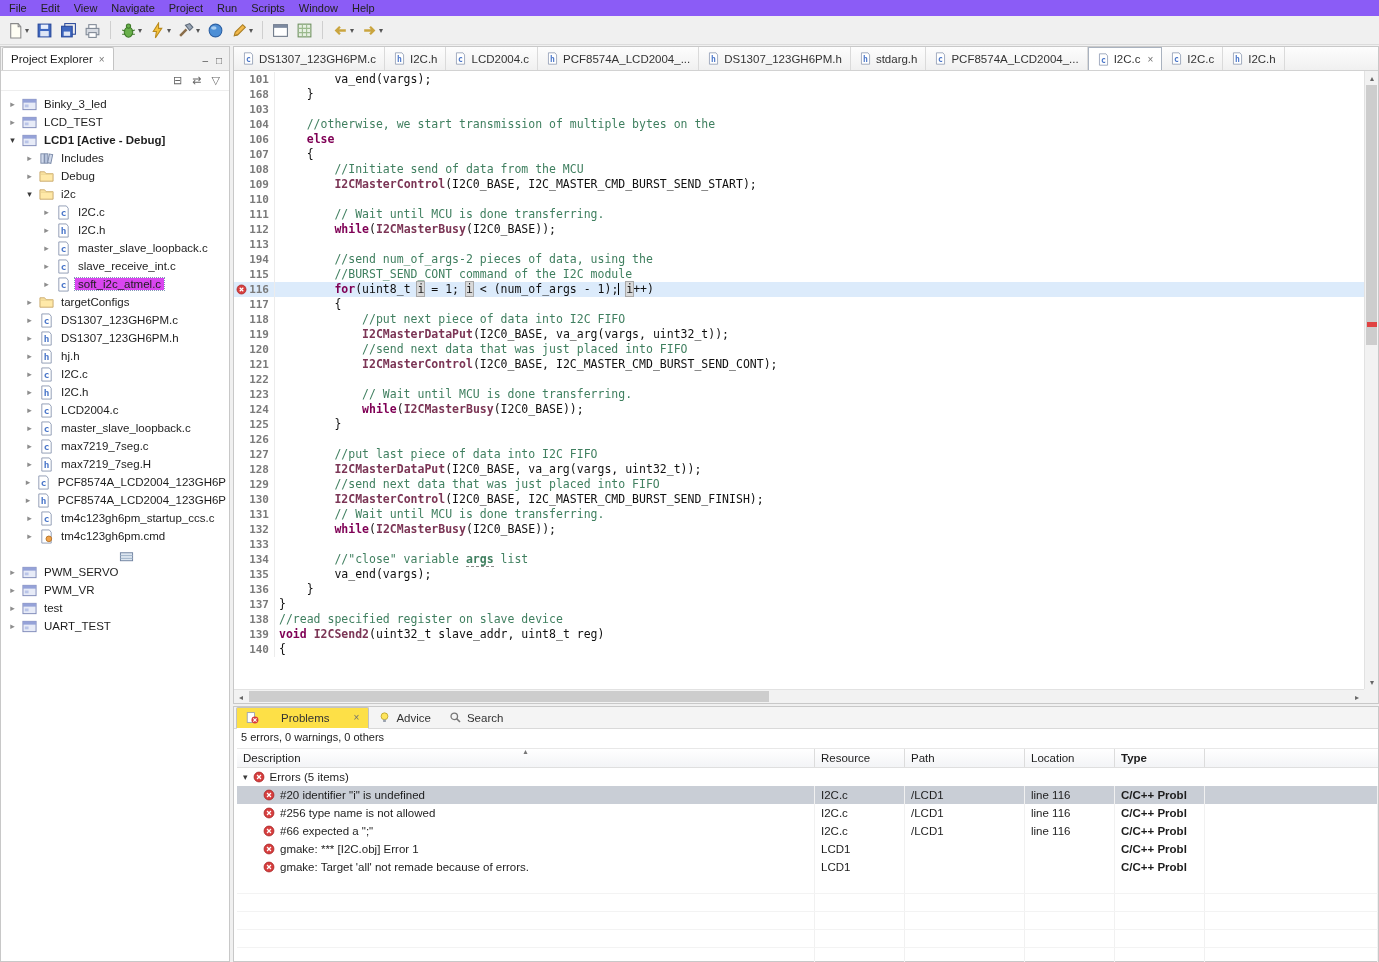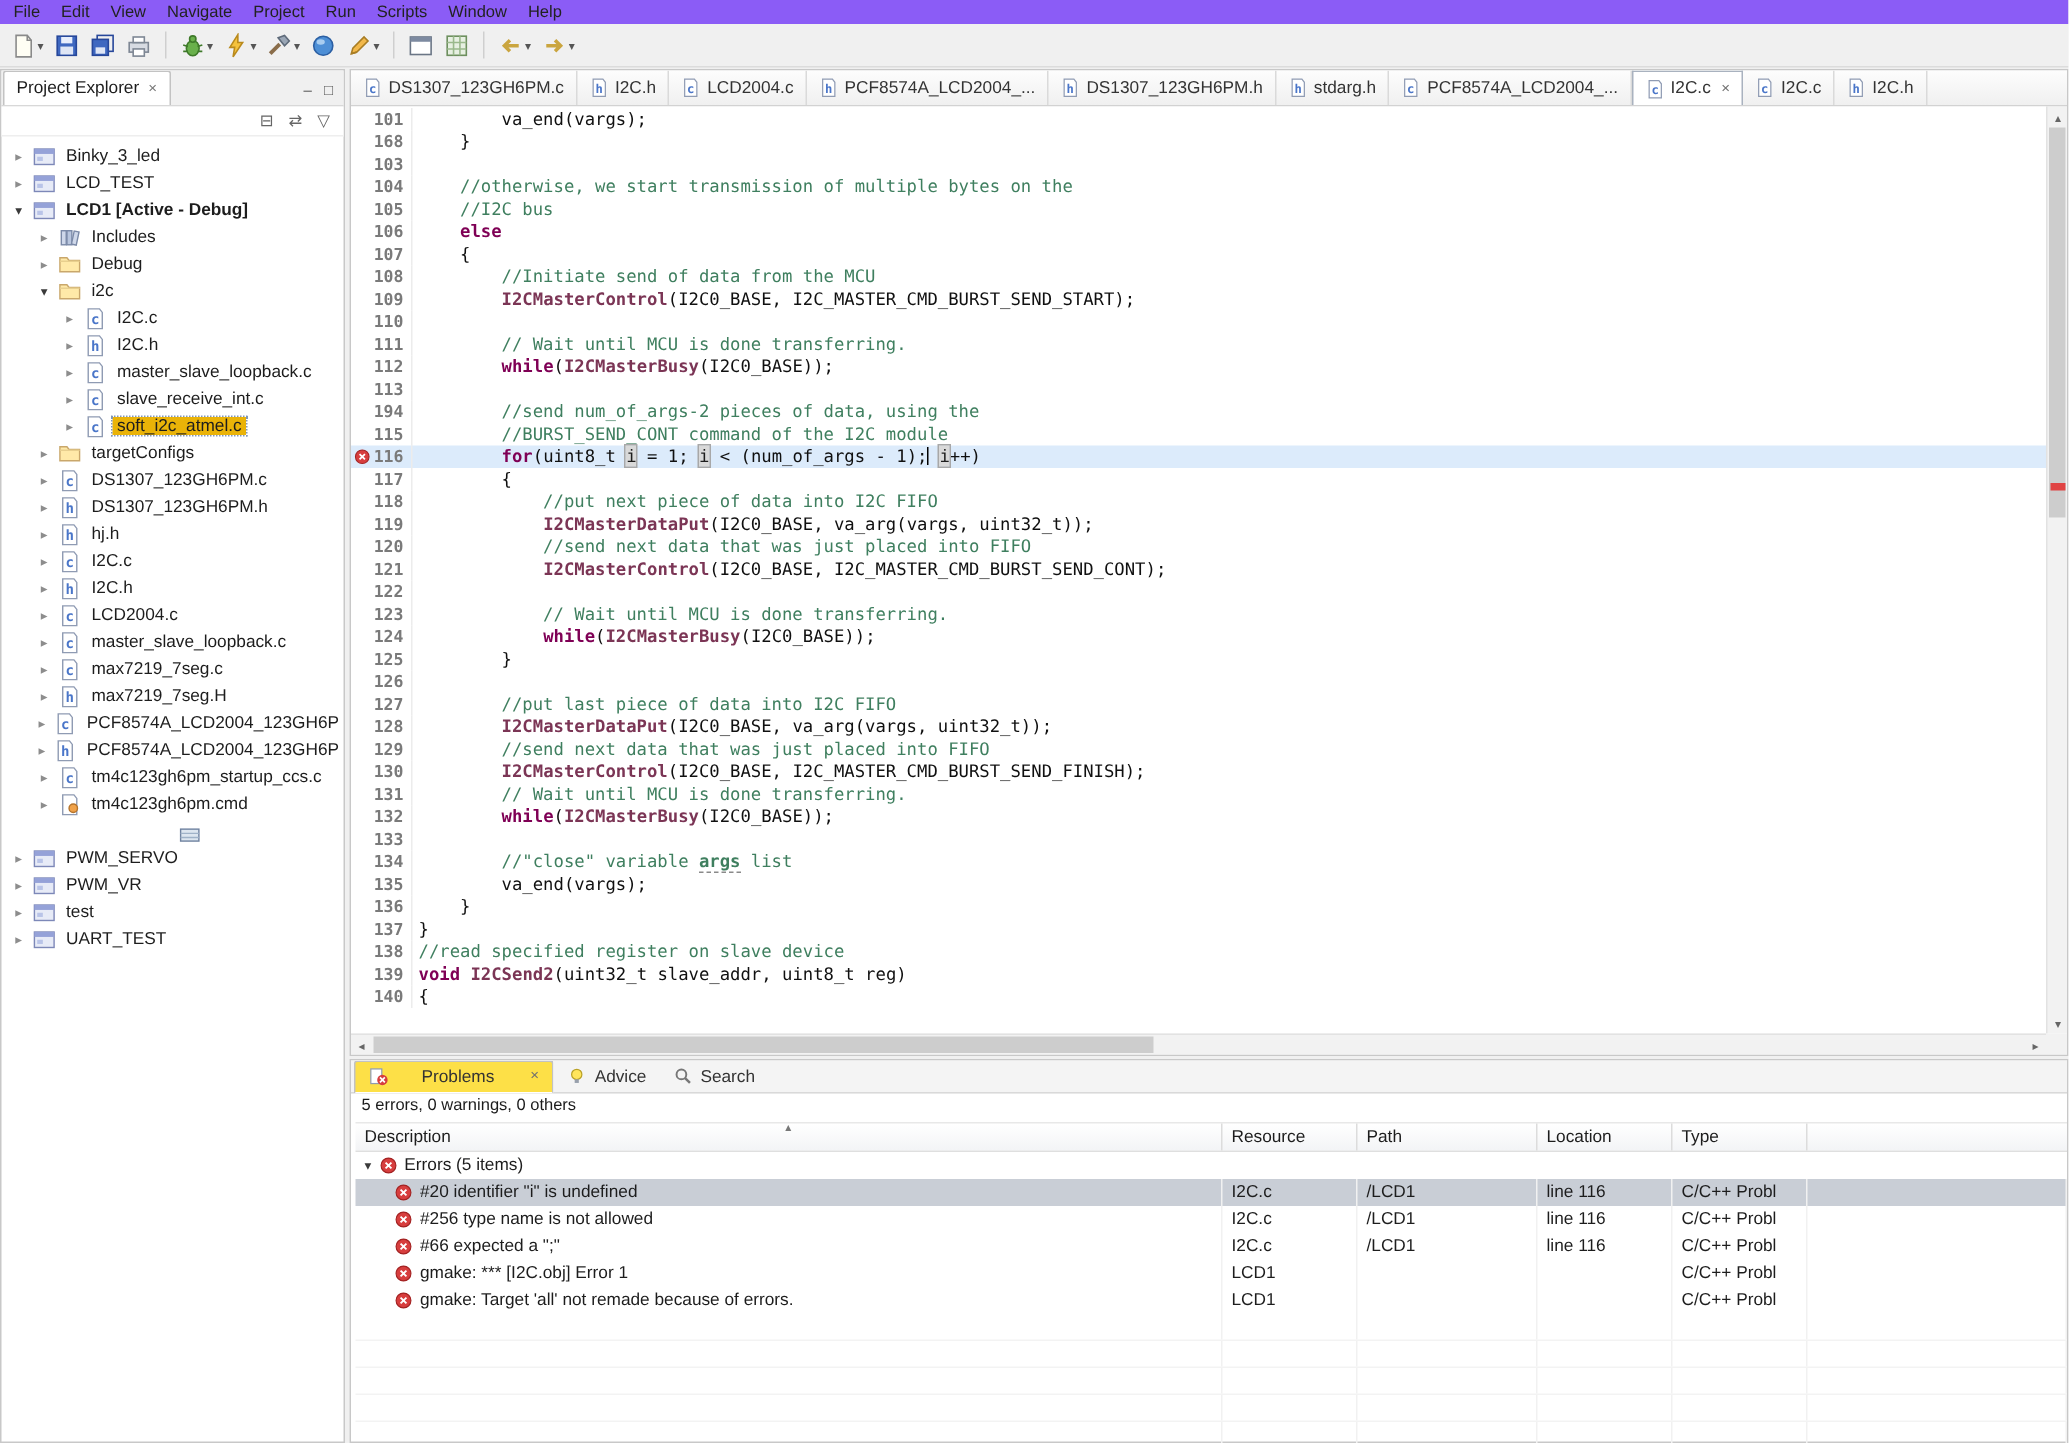--- a/index.html
+++ b/index.html
@@ -25,21 +25,21 @@
   .pe-tab{display:flex;align-items:center;gap:6px;background:#fff;border:1px solid #c3c3c3;border-bottom:none;height:23px;padding:0 8px;border-radius:2px 2px 0 0;margin-left:1px;}
   .pe-close{color:#777;font-size:10px;}
   .pe-winbtns{margin-left:auto;display:flex;gap:8px;padding:0 7px 4px 0;color:#555;font-size:10px;}
   .pe-toolbar{height:20px;display:flex;align-items:center;justify-content:flex-end;gap:10px;padding-right:9px;background:#fff;border-bottom:1px solid #eee;color:#666;font-size:11px;}
   .tree{position:absolute;top:46px;left:0;right:0;bottom:0;overflow:hidden;padding-top:2px;}
   .tree-row{height:18px;display:flex;align-items:center;gap:4px;white-space:nowrap;overflow:hidden;}
   .tree-row .arrow{width:11px;text-align:center;font-size:9px;color:#8d8d8d;}
   .tree-row .arrow.expanded{color:#3a3a3a;}
   .tree-row .icon{width:15px;height:15px;}
   .tree-label{padding:0 3px;}
-  .tree-row.selected .tree-label{background:#eab308;outline:1px dotted #8196b5;}
+  .tree-row.selected .tree-label{background:#d946ef;outline:1px dotted #8196b5;}
   .bold{font-weight:bold;}
 
   
   .editor{position:absolute;left:233px;top:46px;right:0;height:658px;background:#fff;border:1px solid #c8c8c8;}
   .etabbar{height:24px;display:flex;background:linear-gradient(#fdfdfd,#f0f0f0);border-bottom:1px solid #d2d2d2;overflow:hidden;}
   .etab{display:flex;align-items:center;gap:4px;padding:0 8px;border-right:1px solid #dadada;color:#333;}
   .etab .icon{width:13px;height:13px;}
   .etab.active{background:#fff;border:1px solid #a9b2bf;border-bottom:none;}
   .etab .close{color:#707070;font-size:10px;margin-left:3px;}
 
@@ -71,21 +71,21 @@
   .bp-tabs{height:22px;display:flex;align-items:flex-end;background:#f4f4f4;border-bottom:1px solid #d9d9d9;padding-left:2px;}
   .bp-tab{display:flex;align-items:center;gap:5px;padding:3px 9px 4px;color:#333;}
   .bp-tab .icon{width:13px;height:13px;}
   .bp-tab.active{background:#fde047;border:1px solid #c2c2c2;border-bottom:1px solid #fff;border-radius:2px 2px 0 0;margin-bottom:-1px;gap:22px;}
   .bp-tab .close{color:#707070;font-size:10px;margin-left:2px;}
   .bp-summary{height:17px;padding:2px 7px;font-size:11px;color:#1c1c1c;}
   .ptable{position:absolute;left:3px;right:0;top:41px;bottom:0;}
   .pth{display:flex;height:20px;background:linear-gradient(#ffffff,#f3f4f6);border-bottom:1px solid #dfdfdf;border-top:1px solid #e8e8e8;}
   .pth-cell{position:relative;padding:3px 6px;border-right:1px solid #dcdcdc;overflow:hidden;white-space:nowrap;}
   .sort{position:absolute;top:-2px;left:50%;transform:translateX(-50%);font-size:8px;color:#777;}
-  .c-desc{width:578px;}.c-res{width:90px;}.c-path{width:120px;}.c-loc{width:90px;}.c-type{width:90px;}
+  .c-desc{width:578px;}.c-res{width:90px;}.c-path{width:120px;}.c-loc{width:90px;}.c-type{width:90px;font-weight:bold;}
   .c-fill{flex:1;border-right:none;}
   .pgroup{display:flex;align-items:center;height:18px;gap:5px;padding-left:6px;white-space:nowrap;}
   .pgroup .arrow{font-size:9px;color:#3a3a3a;}
   .pgroup .icon,.prow .icon{width:12px;height:12px;}
   .prow{display:flex;height:18px;align-items:center;}
   .prow.selected{background:#c9ced6;}
   .prow .cell{padding:0 6px;height:100%;display:flex;align-items:center;gap:5px;overflow:hidden;white-space:nowrap;border-right:1px solid #f1f1f1;}
   .prow .cell.c-desc{padding-left:26px;}
   .prow.empty{border-bottom:1px solid #f3f3f3;}
 </style>
@@ -641,21 +641,20 @@
           </svg>
         </span>
         <span class="etab-label">I2C.h</span>
       </div>
     </div>
   <div class="code">
       <div class="cline"><span class="gcell"></span><span class="lno">101</span><span class="ctext"><span class="seg-p">        va_end(vargs);</span></span></div>
       <div class="cline"><span class="gcell"></span><span class="lno">168</span><span class="ctext"><span class="seg-p">    }</span></span></div>
       <div class="cline"><span class="gcell"></span><span class="lno">103</span><span class="ctext"></span></div>
       <div class="cline"><span class="gcell"></span><span class="lno">104</span><span class="ctext"><span class="seg-c">    //otherwise, we start transmission of multiple bytes on the</span></span></div>
-      <div class="cline"><span class="gcell"></span><span class="lno">105</span><span class="ctext"><span class="seg-c">    //I2C bus</span></span></div>
       <div class="cline"><span class="gcell"></span><span class="lno">106</span><span class="ctext"><span class="seg-p">    </span><span class="seg-k">else</span></span></div>
       <div class="cline"><span class="gcell"></span><span class="lno">107</span><span class="ctext"><span class="seg-p">    {</span></span></div>
       <div class="cline"><span class="gcell"></span><span class="lno">108</span><span class="ctext"><span class="seg-c">        //Initiate send of data from the MCU</span></span></div>
       <div class="cline"><span class="gcell"></span><span class="lno">109</span><span class="ctext"><span class="seg-p">        </span><span class="seg-f">I2CMasterControl</span><span class="seg-p">(I2C0_BASE, I2C_MASTER_CMD_BURST_SEND_START);</span></span></div>
       <div class="cline"><span class="gcell"></span><span class="lno">110</span><span class="ctext"></span></div>
       <div class="cline"><span class="gcell"></span><span class="lno">111</span><span class="ctext"><span class="seg-c">        // Wait until MCU is done transferring.</span></span></div>
       <div class="cline"><span class="gcell"></span><span class="lno">112</span><span class="ctext"><span class="seg-p">        </span><span class="seg-k">while</span><span class="seg-p">(</span><span class="seg-f">I2CMasterBusy</span><span class="seg-p">(I2C0_BASE));</span></span></div>
       <div class="cline"><span class="gcell"></span><span class="lno">113</span><span class="ctext"></span></div>
       <div class="cline"><span class="gcell"></span><span class="lno">194</span><span class="ctext"><span class="seg-c">        //send num_of_args-2 pieces of data, using the</span></span></div>
       <div class="cline"><span class="gcell"></span><span class="lno">115</span><span class="ctext"><span class="seg-c">        //BURST_SEND_CONT command of the I2C module</span></span></div>

